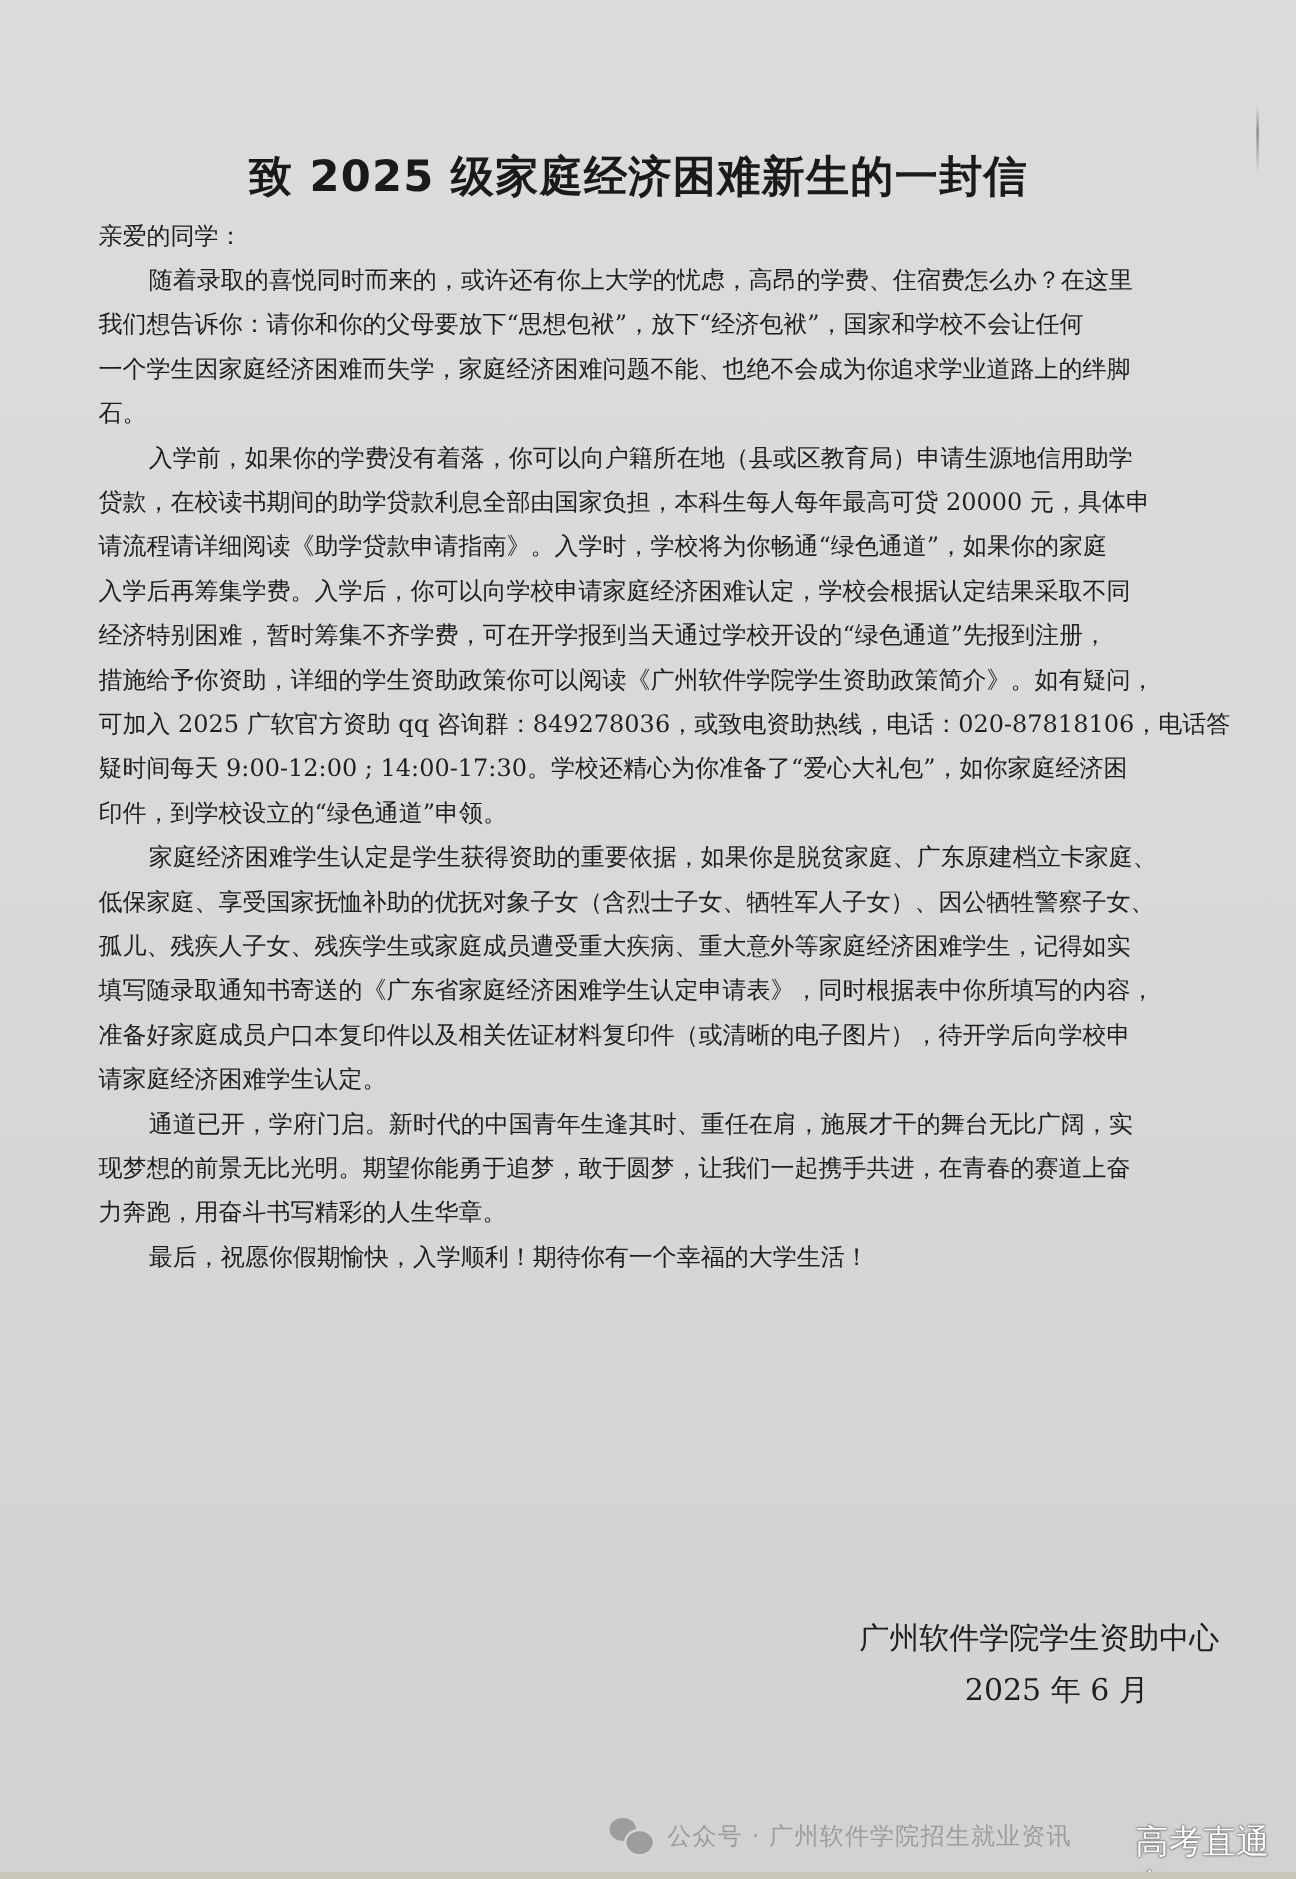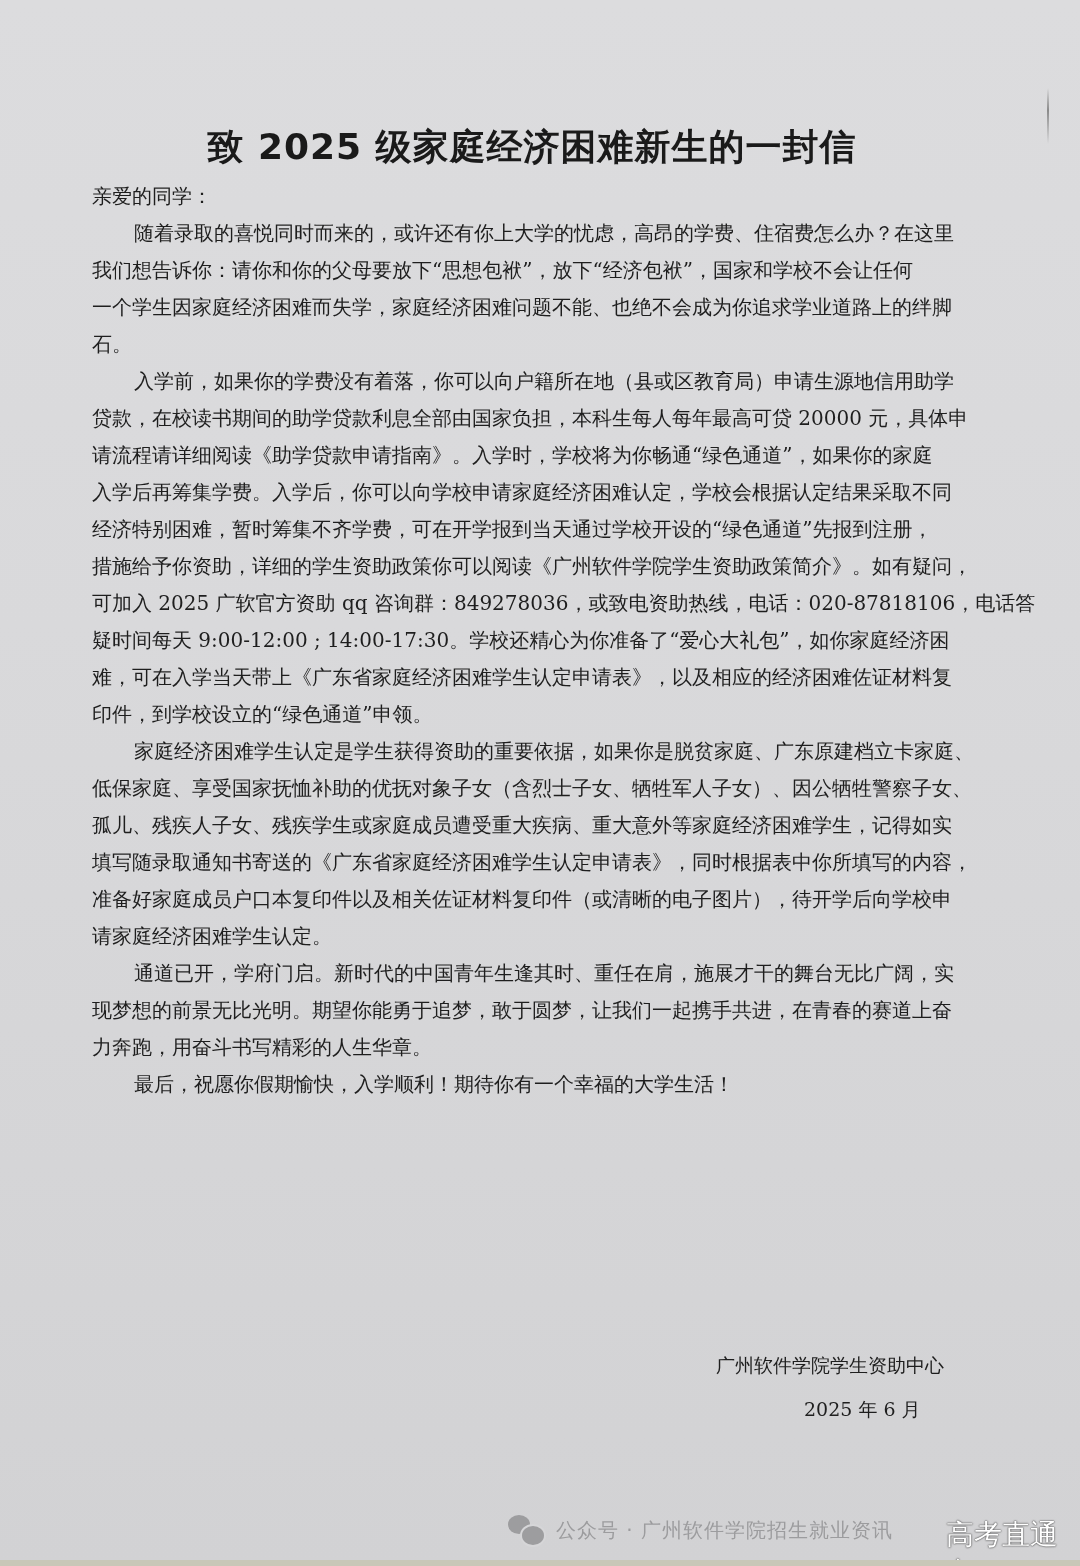--- a/index.html
+++ b/index.html
@@ -22,28 +22,28 @@
     position: absolute; left: 1047px; top: 88px; width: 2px; height: 56px;
     background: linear-gradient(180deg, rgba(120,120,120,0), #8a8a8a 40%, rgba(120,120,120,0));
   }
   .title {
     position: absolute; left: 0; width: 1064px; top: 123px;
     text-align: center;
     font-family: "DejaVu Sans", "Liberation Sans", sans-serif;
     font-weight: bold; font-size: 36px; letter-spacing: 1px; color: #1a1a1a;
   }
   .body-text {
-    position: absolute; left: 92px; width: 940px; top: 178px;
+    position: absolute; left: 82px; width: 940px; top: 178px;
     font-size: 20px; line-height: 37px;
   }
   .line { white-space: nowrap; height: 37px; }
   .indent { padding-left: 42px; }
   .signature {
     position: absolute; left: 716px; top: 1343px;
-    font-size: 19px; line-height: 44px;
+    font-size: 25px; line-height: 44px;
   }
   .signature .date { padding-left: 88px; }
   .watermark {
     position: absolute; left: 508px; top: 1510px; height: 40px;
     display: flex; align-items: center;
     font-family: "DejaVu Sans", "Liberation Sans", sans-serif;
     font-size: 20px; color: #9c9c9e; letter-spacing: 1px;
   }
   .wechat-icon { width: 36px; height: 30px; position: relative; margin-right: 12px; }
   .wechat-icon .b1, .wechat-icon .b2 {
@@ -79,21 +79,20 @@
 
     <div>
       <div class="line indent">入学前，如果你的学费没有着落，你可以向户籍所在地（县或区教育局）申请生源地信用助学</div>
       <div class="line">贷款，在校读书期间的助学贷款利息全部由国家负担，本科生每人每年最高可贷 20000 元，具体申</div>
       <div class="line">请流程请详细阅读《助学贷款申请指南》。入学时，学校将为你畅通“绿色通道”，如果你的家庭</div>
       <div class="line">入学后再筹集学费。入学后，你可以向学校申请家庭经济困难认定，学校会根据认定结果采取不同</div>
       <div class="line">经济特别困难，暂时筹集不齐学费，可在开学报到当天通过学校开设的“绿色通道”先报到注册，</div>
       <div class="line">措施给予你资助，详细的学生资助政策你可以阅读《广州软件学院学生资助政策简介》。如有疑问，</div>
       <div class="line">可加入 2025 广软官方资助 qq 咨询群：849278036，或致电资助热线，电话：020-87818106，电话答</div>
       <div class="line">疑时间每天 9:00-12:00 ; 14:00-17:30。学校还精心为你准备了“爱心大礼包”，如你家庭经济困</div>
-      <div class="line">难，可在入学当天带上《广东省家庭经济困难学生认定申请表》，以及相应的经济困难佐证材料复</div>
       <div class="line">印件，到学校设立的“绿色通道”申领。</div>
     </div>
 
     <div>
       <div class="line indent">家庭经济困难学生认定是学生获得资助的重要依据，如果你是脱贫家庭、广东原建档立卡家庭、</div>
       <div class="line">低保家庭、享受国家抚恤补助的优抚对象子女（含烈士子女、牺牲军人子女）、因公牺牲警察子女、</div>
       <div class="line">孤儿、残疾人子女、残疾学生或家庭成员遭受重大疾病、重大意外等家庭经济困难学生，记得如实</div>
       <div class="line">填写随录取通知书寄送的《广东省家庭经济困难学生认定申请表》，同时根据表中你所填写的内容，</div>
       <div class="line">准备好家庭成员户口本复印件以及相关佐证材料复印件（或清晰的电子图片），待开学后向学校申</div>
       <div class="line">请家庭经济困难学生认定。</div>

